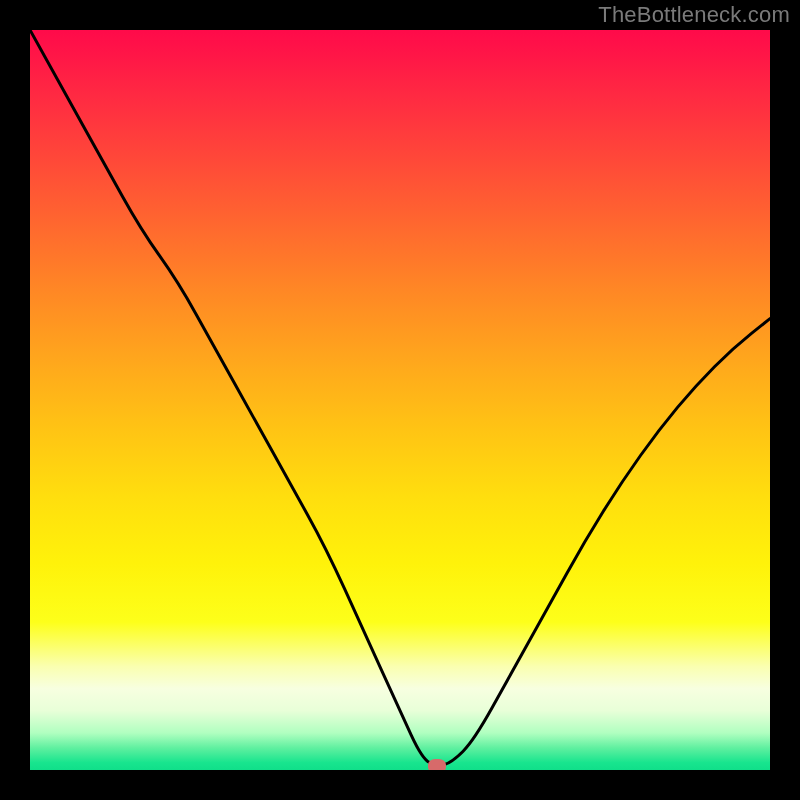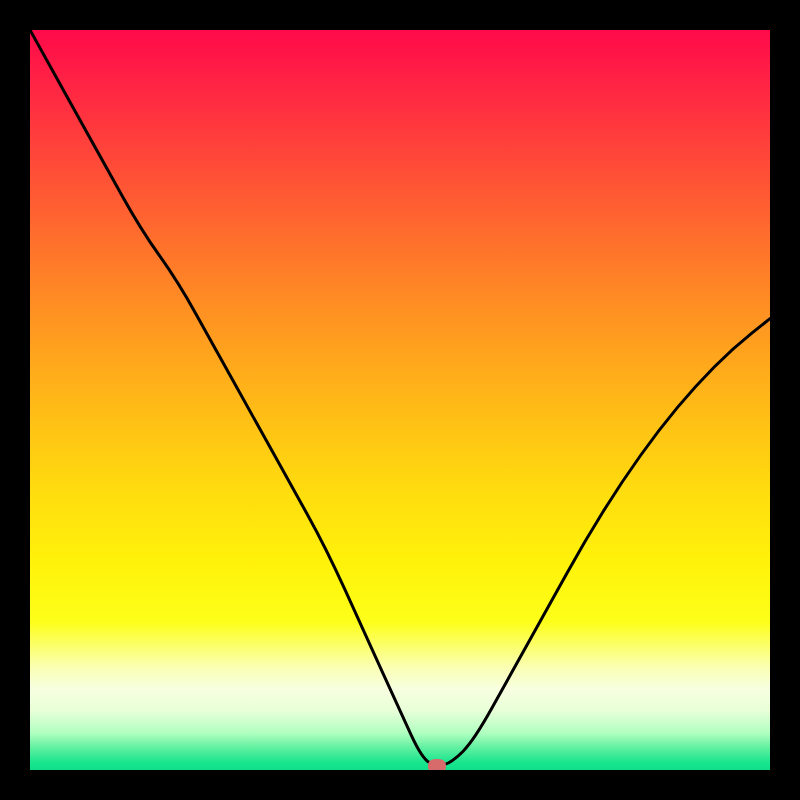--- a/index.html
+++ b/index.html
@@ -71,20 +71,21 @@
   svg.curve {
     position: absolute;
     inset: 0;
     z-index: 2;
   }
 </style>
 </head>
 <body>
 
 <div class="frame">
+  <div class="watermark">TheBottleneck.com</div>
 
   <div class="plot-area">
     <div class="gradient-bg"></div>
     <svg class="curve" viewBox="0 0 740 740" preserveAspectRatio="none">
       <path id="curve-path" fill="none" stroke="#000" stroke-width="3" stroke-linecap="round" stroke-linejoin="round" d="M 0.0 0.0 Q 37.0 66.6 55.5 99.9 Q 74.0 133.2 92.5 166.5 Q 111.0 199.8 129.5 225.7 Q 148.0 251.6 166.5 284.9 Q 185.0 318.2 203.5 351.5 Q 222.0 384.8 240.5 418.1 Q 259.0 451.4 277.5 484.7 Q 296.0 518.0 314.5 558.7 Q 333.0 599.4 351.5 640.1 Q 370.0 680.8 381.1 704.8 Q 392.2 728.9 399.6 732.6 Q 407.0 736.3 414.4 734.5 Q 421.8 732.6 432.9 721.5 Q 444.0 710.4 462.5 677.1 Q 481.0 643.8 499.5 610.5 Q 518.0 577.2 536.5 543.9 Q 555.0 510.6 573.5 481.0 Q 592.0 451.4 610.5 425.5 Q 629.0 399.6 647.5 377.4 Q 666.0 355.2 684.5 336.7 Q 703.0 318.2 721.5 303.4 T 740.0 288.6"></path>
     </svg>
     <div id="marker" class="marker" style="left: 407px; top: 736.3px;"></div>
   </div>
 </div>
 

